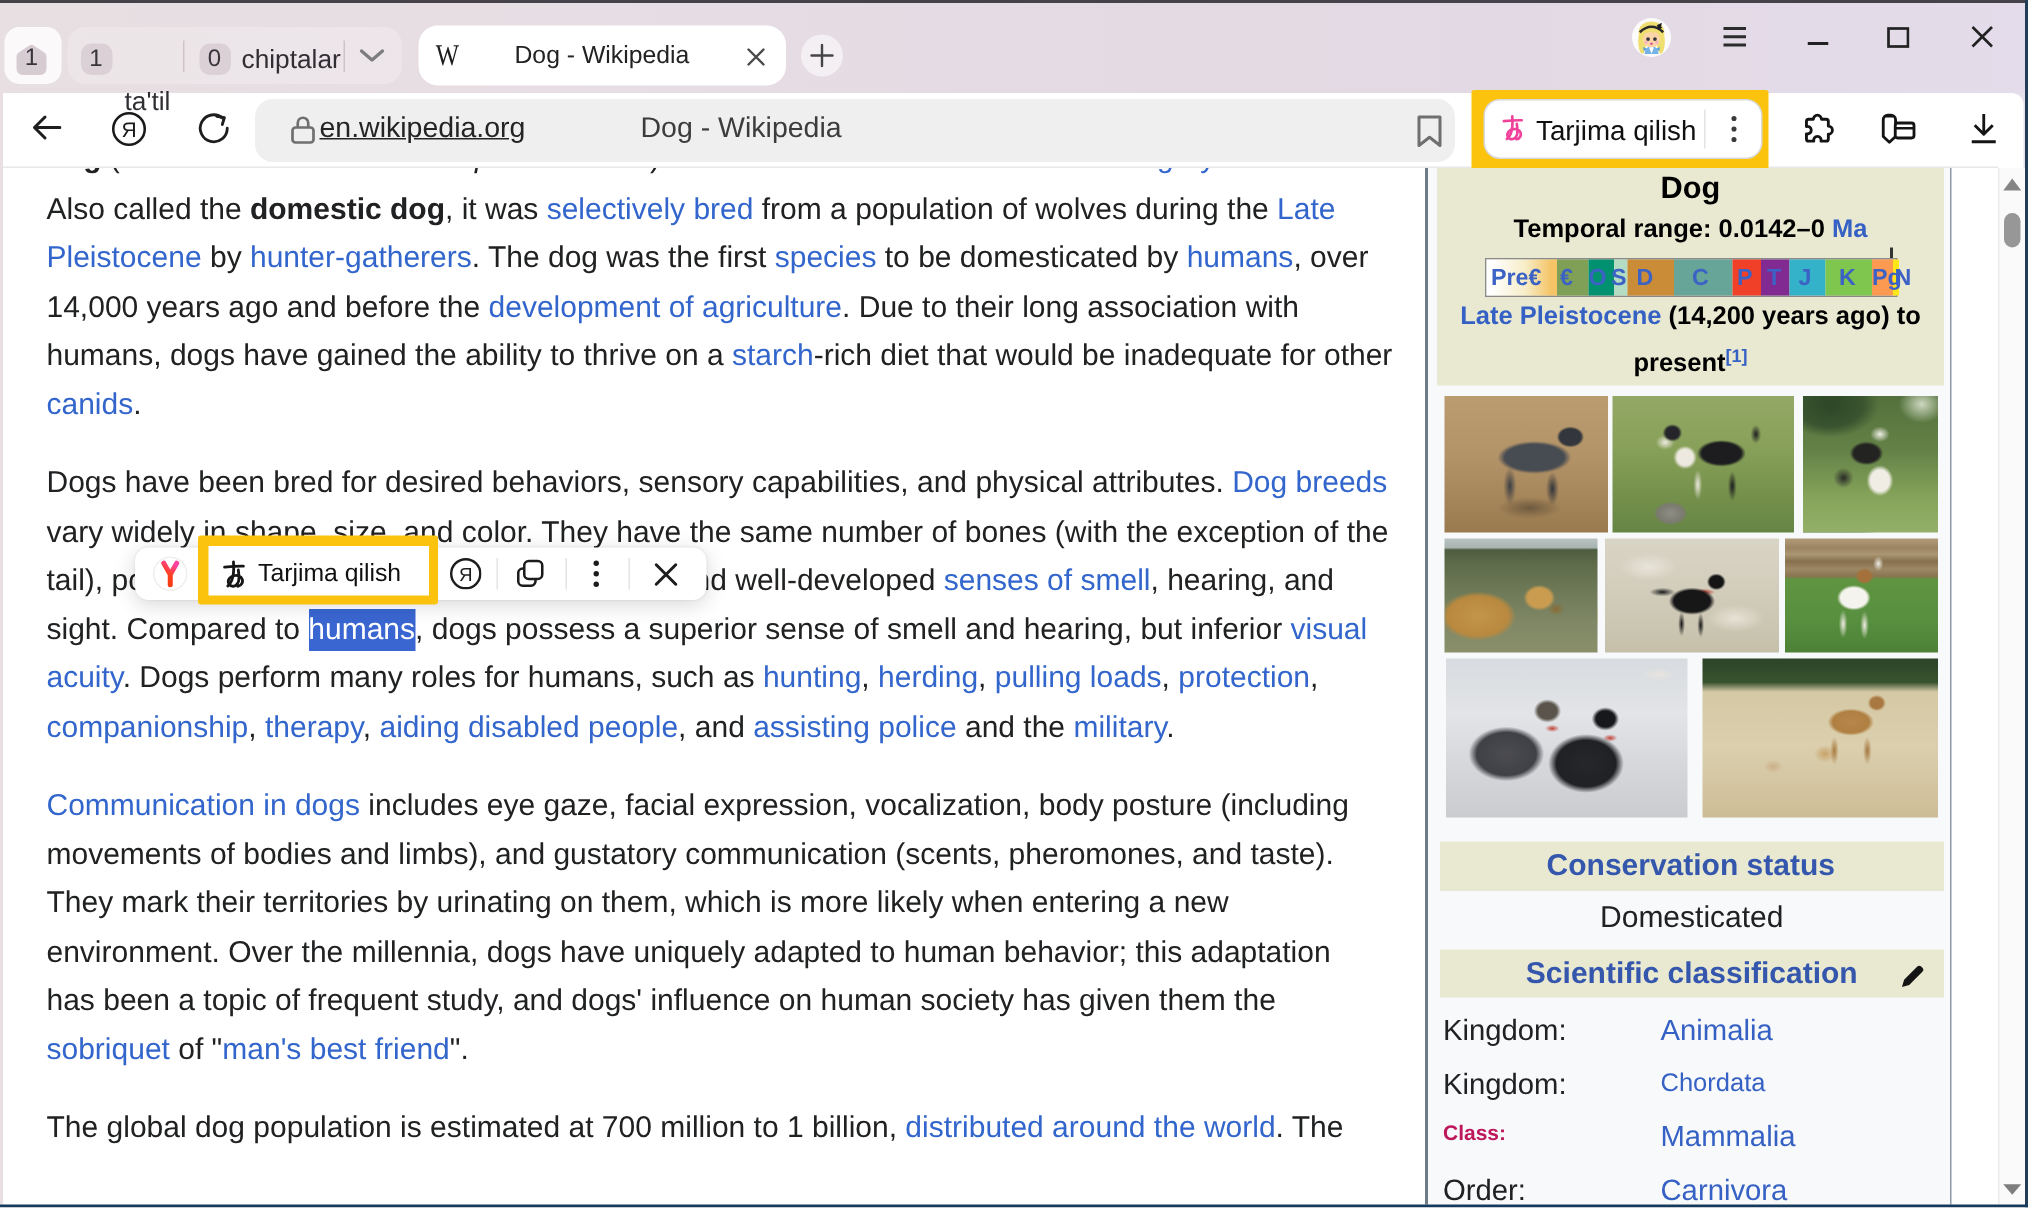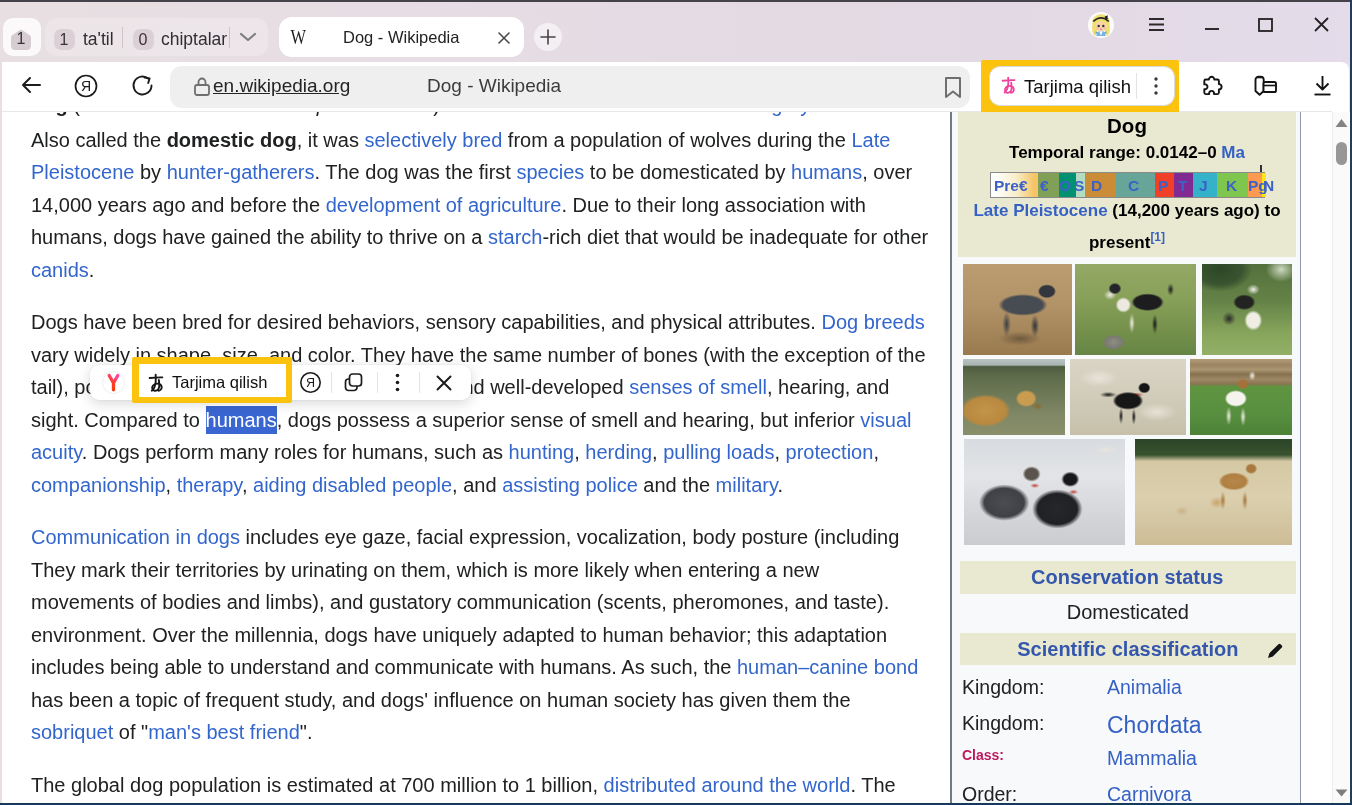--- a/index.html
+++ b/index.html
@@ -68,21 +68,21 @@
  <div class="abs" id="toolbar"></div>
  <div class="abs" style="left:0;top:111px;width:1332px;height:1px;background:#eae7e8;"></div>
 
  <div class="abs grpbtn"></div>
  <svg class="abs" style="left:10px;top:28.5px;" width="22" height="22" viewBox="0 0 22 22">
     <path d="M11 0.8 Q11.8 0.8 12.5 1.3 L19.8 6.2 Q21 7 21 8.6 V16.5 Q21 21 16.5 21 H5.5 Q1 21 1 16.5 V8.6 Q1 7 2.2 6.2 L9.5 1.3 Q10.2 0.8 11 0.8 Z" fill="#d7ccd2"></path>
   </svg>
  <div class="abs" style="left:10px;top:30px;width:22px;text-align:center;font-size:16px;color:#38343a;">1</div>
  <div class="abs pill"></div>
  <div class="abs pbadge" style="left:53.5px;">1</div>
- <div class="abs ptxt" style="left:83px;">ta'til</div>
+ <div class="abs ptxt" style="left:83px;margin-top:28px;">ta'til</div>
  <div class="abs psep" style="left:122px;"></div>
  <div class="abs pbadge" style="left:132.5px;">0</div>
  <div class="abs ptxt" style="left:161px;">chiptalar</div>
  <div class="abs psep" style="left:229px;"></div>
  <svg class="abs" style="left:238px;top:30px;" width="20" height="14" viewBox="0 0 20 14">
    <path d="M3 4 L10 10 L17 4" fill="none" stroke="#7d7d7d" stroke-width="2.2" stroke-linecap="round" stroke-linejoin="round"></path>
  </svg>
  <div class="abs" id="tab"></div>
  <div class="abs" style="left:290px;top:26px;width:20px;text-align:center;font-family:'Liberation Serif',serif;font-size:20px;color:#1c1c1c;transform:scaleX(0.82);transform-origin:left;">W</div>
  <div class="abs" id="tabtitle">Dog - Wikipedia</div>
@@ -186,24 +186,23 @@
    <div class="ln"><a>canids</a>.</div>
    <div class="gap"></div>
    <div class="ln">Dogs have been bred for desired behaviors, sensory capabilities, and physical attributes. <a>Dog breeds</a></div>
    <div class="ln">vary widely in shape, size, and color. They have the same number of bones (with the exception of the</div>
    <div class="ln">tail), powerful jaws that house around 42 teeth, and well-developed <a>senses of smell</a>, hearing, and</div>
    <div class="ln">sight. Compared to <span class="sel">humans</span>, dogs possess a superior sense of smell and hearing, but inferior <a>visual</a></div>
    <div class="ln"><a>acuity</a>. Dogs perform many roles for humans, such as <a>hunting</a>, <a>herding</a>, <a>pulling loads</a>, <a>protection</a>,</div>
    <div class="ln"><a>companionship</a>, <a>therapy</a>, <a>aiding disabled people</a>, and <a>assisting police</a> and the <a>military</a>.</div>
    <div class="gap"></div>
    <div class="ln"><a>Communication in dogs</a> includes eye gaze, facial expression, vocalization, body posture (including</div>
+   <div class="ln">movements of bodies and limbs), and gustatory communication (scents, pheromones, and taste).</div>
    <div class="ln">They mark their territories by urinating on them, which is more likely when entering a new</div>
-   <div class="ln">movements of bodies and limbs), and gustatory communication (scents, pheromones, and taste).</div>
    <div class="ln">environment. Over the millennia, dogs have uniquely adapted to human behavior; this adaptation</div>
-   <div class="ln">includes being able to understand and communicate with humans. As such, the <a>human–canine bond</a></div>
    <div class="ln">has been a topic of frequent study, and dogs' influence on human society has given them the</div>
    <div class="ln"><a>sobriquet</a> of "<a>man's best friend</a>".</div>
    <div class="gap"></div>
    <div class="ln">The global dog population is estimated at 700 million to 1 billion, <a>distributed around the world</a>. The</div>
   </div>
  </div>
 
  <div class="abs" id="infobox">
   <div class="beige" style="left:6px;top:0;width:338px;height:145px;"></div>
   <div class="abs ibx-c" style="left:6px;top:1.5px;width:338px;font-size:20.5px;font-weight:bold;color:#000;">Dog</div>
@@ -309,21 +308,21 @@
   <div class="abs ibx-c" style="left:7.7px;top:454px;width:335px;font-size:20px;font-weight:bold;"><a style="color:#3457ad;">Conservation status</a></div>
   <div class="abs ibx-c" style="left:7.7px;top:489px;width:336.3px;font-size:20px;color:#202122;">Domesticated</div>
   <div class="beige" style="left:7.7px;top:520.5px;width:336.8px;height:32px;"></div>
   <div class="abs ibx-c" style="left:7.7px;top:526px;width:336.3px;font-size:20px;font-weight:bold;"><a style="color:#3457ad;">Scientific classification</a></div>
   <svg class="abs" style="left:313px;top:529px;" width="20" height="20" viewBox="0 0 20 20">
     <path d="M3 17 L4.4 12.2 L13.2 3.4 Q14.5 2.1 15.8 3.4 L16.6 4.2 Q17.9 5.5 16.6 6.8 L7.8 15.6 L3 17 Z" fill="#141414"></path>
   </svg>
   <div class="abs" style="left:10px;top:564px;font-size:19.5px;color:#202122;">Kingdom:</div>
   <div class="abs" style="left:155px;top:564px;font-size:19.5px;"><a>Animalia</a></div>
   <div class="abs" style="left:10px;top:599.5px;font-size:19.5px;color:#202122;">Kingdom:</div>
-  <div class="abs" style="left:155px;top:599.5px;font-size:23px;"><a>Chordata</a></div>
+  <div class="abs" style="left:155px;top:599.5px;font-size:17px;"><a>Chordata</a></div>
   <div class="abs" style="left:10px;top:635px;font-size:14px;color:#be185d;font-weight:bold;">Class:</div>
   <div class="abs" style="left:155px;top:635px;font-size:19.5px;"><a>Mammalia</a></div>
   <div class="abs" style="left:10px;top:670.5px;font-size:19.5px;color:#202122;">Order:</div>
   <div class="abs" style="left:155px;top:670.5px;font-size:19.5px;"><a>Carnivora</a></div>
  </div>
  <div class="abs" id="sbar"></div>
  <div class="abs" id="sthumb"></div>
  <svg class="abs" style="left:1335px;top:118px;" width="13" height="10" viewBox="0 0 13 10">
    <path d="M6.5 1 L12.5 9 H0.5 Z" fill="#848484"></path>
  </svg>

